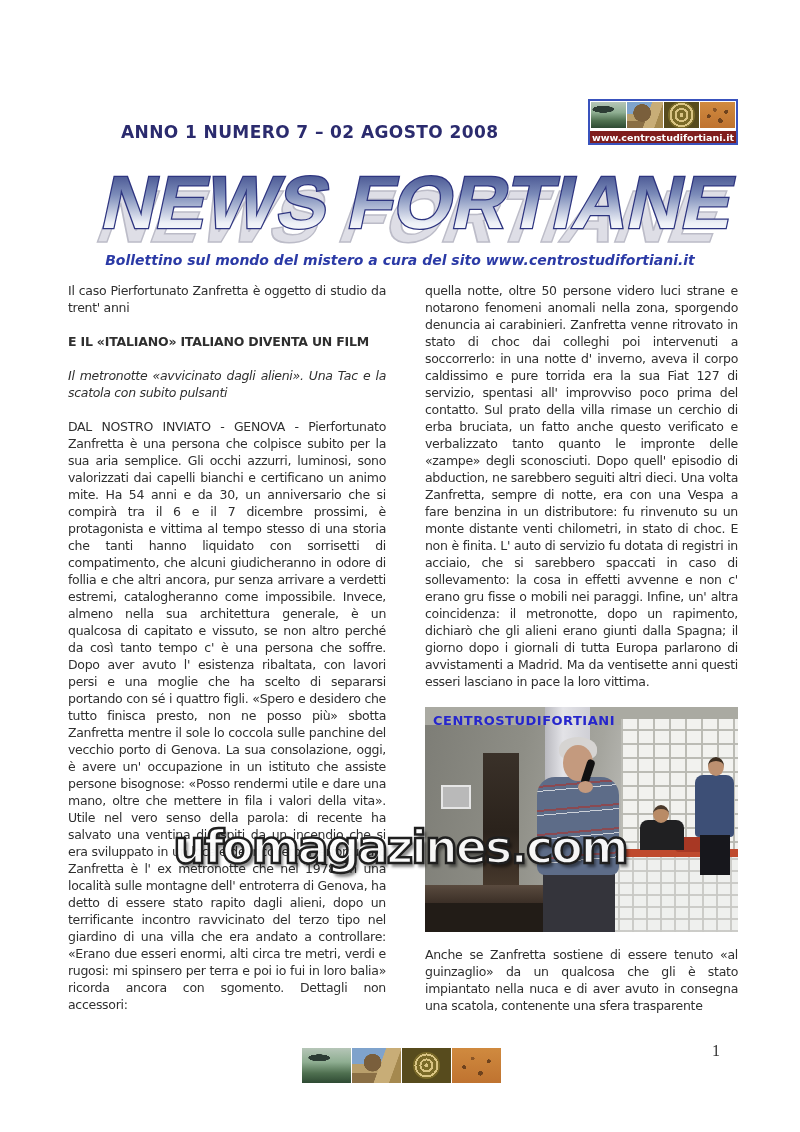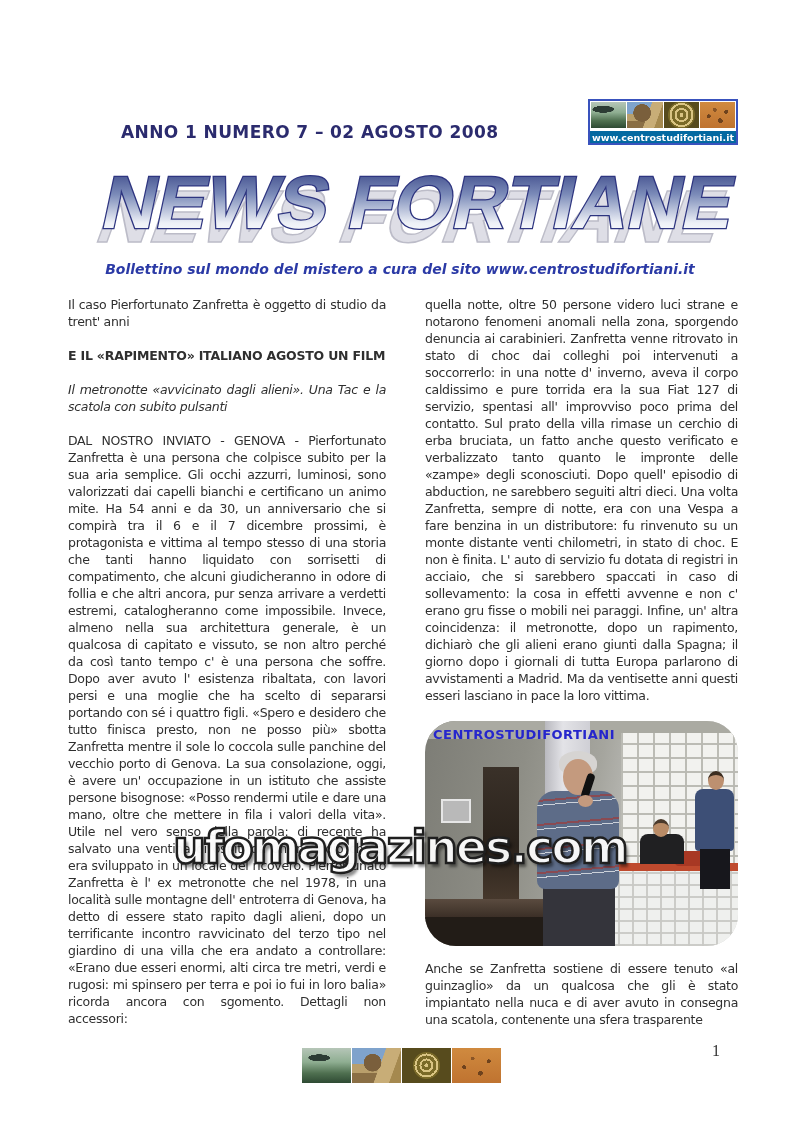--- a/index.html
+++ b/index.html
@@ -3,44 +3,44 @@
 <meta charset="utf-8">
 <style>
   html,body{margin:0;padding:0;background:#ffffff;}
   .page{position:relative;width:800px;height:1132px;background:#ffffff;overflow:hidden;
         font-family:"DejaVu Sans", sans-serif;}
 
   
   .issue-line{position:absolute;left:85px;top:122px;font-size:17px;font-weight:bold;
               color:#2b2b6e;letter-spacing:.4px;margin-left:36px;}
   .logo-box{position:absolute;left:588px;top:99px;width:150px;height:46px;
-            background:#0369a1;border:2px solid #3952bd;box-sizing:border-box;}
+            background:#7f1d1d;border:2px solid #3952bd;box-sizing:border-box;}
   .logo-row{display:flex;gap:1px;background:#ffffff;padding:1px;height:28px;}
   .logo-row .tile{flex:1;height:26px;}
   .logo-url{height:14px;line-height:14px;text-align:center;color:#ffffff;
             font-size:9.5px;font-weight:bold;}
 
   
   .masthead{position:absolute;left:78px;top:156px;width:680px;height:106px;}
   .subtitle{position:absolute;left:0;top:252px;width:800px;text-align:center;
-            font-size:14px;font-weight:bold;font-style:italic;color:#2b3aa6;margin-top:9px;}
+            font-size:14px;font-weight:bold;font-style:italic;color:#2b3aa6;}
 
   
-  .columns{position:absolute;left:68px;top:296px;width:670px;display:flex;gap:39px;
+  .columns{position:absolute;left:68px;top:282px;width:670px;display:flex;gap:39px;
            color:#2f2f2f;}
   .col-left{width:327px;}
   .col-right{width:313px;}
   .columns p{margin:0 0 17px 0;font-size:12.5px;line-height:17px;letter-spacing:-.3px;
              text-align:justify;}
   p.headline{font-weight:bold;letter-spacing:-.2px;}
   p.standfirst{font-style:italic;}
 
   
   .photo{position:relative;width:313px;height:225px;margin:0 0 14px 0;overflow:hidden;
-         background:linear-gradient(100deg,#7d7d76 0%,#8e8e86 30%,#a5a59e 52%,#c7c7c4 70%,#d8d8d6 100%);border-radius:31px;}
+         background:linear-gradient(100deg,#7d7d76 0%,#8e8e86 30%,#a5a59e 52%,#c7c7c4 70%,#d8d8d6 100%);}
   .photo *{position:absolute;}
   .ph-ceiling{left:0;top:0;width:100%;height:18px;background:#aaaaa2;}
   .ph-art{left:58px;top:46px;width:36px;height:132px;
           background:linear-gradient(180deg,#3a3129,#2a221b 60%,#46382c);}
   .ph-frame{left:16px;top:78px;width:26px;height:20px;background:#b9b9b9;border:2px solid #e6e6e6;}
   .ph-column{left:120px;top:0;width:45px;height:225px;
              background:linear-gradient(90deg,#b9b9bf,#e3e3e7 40%,#cfcfd5);}
   .ph-rightwall{left:196px;top:12px;width:117px;height:138px;
      background:repeating-linear-gradient(0deg,rgba(185,185,178,.95) 0 2px,transparent 2px 14px),
                 repeating-linear-gradient(90deg,rgba(185,185,178,.95) 0 2px,transparent 2px 16px),
@@ -131,21 +131,21 @@
         <text x="10" y="72" font-family="Liberation Sans, sans-serif" font-weight="bold" font-size="74" fill="url(#tg)" stroke="#2e3580" stroke-width="2.5" paint-order="stroke" textLength="630" lengthAdjust="spacingAndGlyphs">NEWS FORTIANE</text>
       </g>
     </svg>
   </div>
 
   <div class="subtitle">Bollettino sul mondo del mistero a cura del sito www.centrostudifortiani.it</div>
 
   <div class="columns">
     <div class="col-left">
       <p class="lead">Il caso Pierfortunato Zanfretta è oggetto di studio da trent' anni</p>
-      <p class="headline">E IL «RAPIMENTO» ITALIANO AGOSTO UN FILM</p>
+      <p class="headline">E IL «ITALIANO» ITALIANO DIVENTA UN FILM</p>
       <p class="standfirst">Il metronotte «avvicinato dagli alieni». Una Tac e la scatola con subito pulsanti</p>
       <p class="body">DAL NOSTRO INVIATO - GENOVA - Pierfortunato Zanfretta è una persona che colpisce subito per la sua aria semplice. Gli occhi azzurri, luminosi, sono valorizzati dai capelli bianchi e certificano un animo mite. Ha 54 anni e da 30, un anniversario che si compirà tra il 6 e il 7 dicembre prossimi, è protagonista e vittima al tempo stesso di una storia che tanti hanno liquidato con sorrisetti di compatimento, che alcuni giudicheranno in odore di follia e che altri ancora, pur senza arrivare a verdetti estremi, catalogheranno come impossibile. Invece, almeno nella sua architettura generale, è un qualcosa di capitato e vissuto, se non altro perché da così tanto tempo c' è una persona che soffre. Dopo aver avuto l' esistenza ribaltata, con lavori persi e una moglie che ha scelto di separarsi portando con sé i quattro figli. «Spero e desidero che tutto finisca presto, non ne posso più» sbotta Zanfretta mentre il sole lo coccola sulle panchine del vecchio porto di Genova. La sua consolazione, oggi, è avere un' occupazione in un istituto che assiste persone bisognose: «Posso rendermi utile e dare una mano, oltre che mettere in fila i valori della vita». Utile nel vero senso della parola: di recente ha salvato una ventina di ospiti da un incendio che si era sviluppato in un locale del ricovero. Pierfortunato Zanfretta è l' ex metronotte che nel 1978, in una località sulle montagne dell' entroterra di Genova, ha detto di essere stato rapito dagli alieni, dopo un terrificante incontro ravvicinato del terzo tipo nel giardino di una villa che era andato a controllare: «Erano due esseri enormi, alti circa tre metri, verdi e rugosi: mi spinsero per terra e poi io fui in loro balia» ricorda ancora con sgomento. Dettagli non accessori:</p>
     </div>
     <div class="col-right">
       <p class="body">quella notte, oltre 50 persone videro luci strane e notarono fenomeni anomali nella zona, sporgendo denuncia ai carabinieri. Zanfretta venne ritrovato in stato di choc dai colleghi poi intervenuti a soccorrerlo: in una notte d' inverno, aveva il corpo caldissimo e pure torrida era la sua Fiat 127 di servizio, spentasi all' improvviso poco prima del contatto. Sul prato della villa rimase un cerchio di erba bruciata, un fatto anche questo verificato e verbalizzato tanto quanto le impronte delle «zampe» degli sconosciuti. Dopo quell' episodio di abduction, ne sarebbero seguiti altri dieci. Una volta Zanfretta, sempre di notte, era con una Vespa a fare benzina in un distributore: fu rinvenuto su un monte distante venti chilometri, in stato di choc. E non è finita. L' auto di servizio fu dotata di registri in acciaio, che si sarebbero spaccati in caso di sollevamento: la cosa in effetti avvenne e non c' erano gru fisse o mobili nei paraggi. Infine, un' altra coincidenza: il metronotte, dopo un rapimento, dichiarò che gli alieni erano giunti dalla Spagna; il giorno dopo i giornali di tutta Europa parlarono di avvistamenti a Madrid. Ma da ventisette anni questi esseri lasciano in pace la loro vittima.</p>
 
       <div class="photo">
         <div class="ph-ceiling"></div>
         <div class="ph-art"></div>
         <div class="ph-frame"></div>

